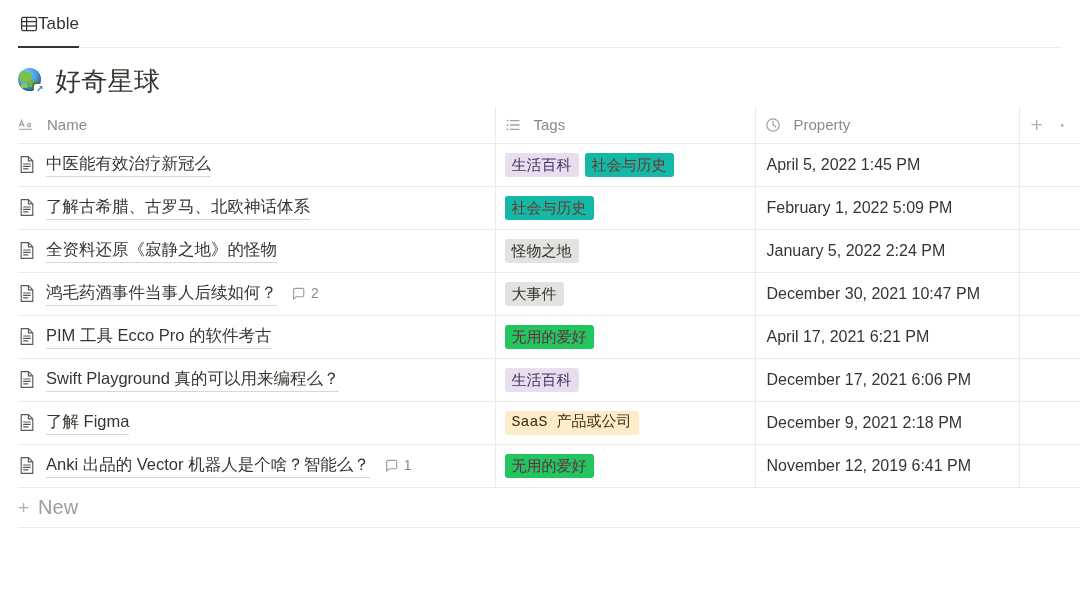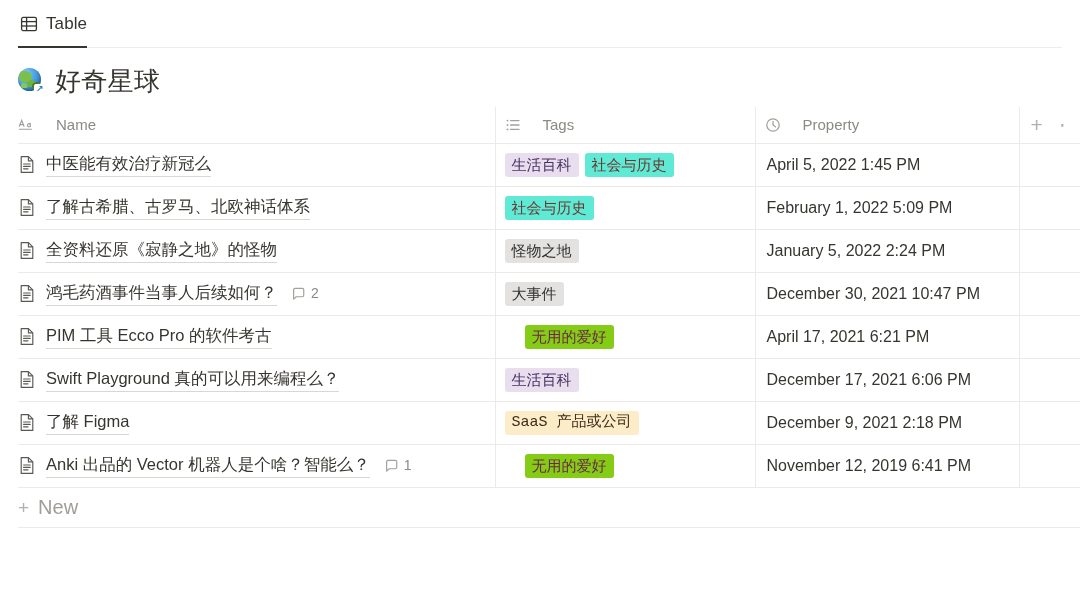--- a/index.html
+++ b/index.html
@@ -33,21 +33,20 @@
     left: 18px;
     right: 18px;
     bottom: 0;
     height: 1px;
     background: #eeedec;
   }
   .view-tab {
     position: relative;
     display: flex;
     align-items: center;
-    gap: 8px;
     height: 100%;
     padding: 0 6px 0 2px;
     cursor: pointer;
   }
   .view-tab-active-underline {
     position: absolute;
     left: 0;
     right: 6px;
     bottom: 0;
     height: 2px;
@@ -170,21 +169,21 @@
   
   .tbl th.c-tags-h, .tbl td.c-tags-d,
   .tbl th.c-prop-h, .tbl td.c-prop-d,
   .tbl th.c-extra-h, .tbl td.c-extra-d {
     border-left: 1px solid #eceae7;
   }
 
   .th-inner {
     display: flex;
     align-items: center;
-    gap: 22px;
+    gap: 13px;
     padding-left: 9px;
   }
   .th-inner.first { padding-left: 0; }
   .th-icon {
     display: inline-flex;
     align-items: center;
     justify-content: center;
     width: 16px;
     height: 16px;
     color: #a3a09b;
@@ -259,23 +258,23 @@
   }
   .tag {
     display: inline-block;
     font-size: 15px;
     line-height: 20px;
     padding: 2px 7px;
     border-radius: 3px;
     white-space: nowrap;
   }
   .tag-purple { background: #e8deee; color: #493064; }
-  .tag-pink   { background: #5eead4; color: #6e3630; }
+  .tag-pink   { background: #14b8a6; color: #6e3630; }
   .tag-gray   { background: #e3e2e0; color: #32302c; text-align: right; }
-  .tag-magenta{ background: #84cc16; color: #6b2947; margin-left: 20px; }
+  .tag-magenta{ background: #22c55e; color: #6b2947; }
   .tag-yellow { background: #fdecc8; color: #402c1b; font-family: Liberation Mono, monospace; }
 
   
   .prop-cell {
     padding-left: 11px;
     font-size: 16px;
     color: #37352f;
     white-space: nowrap;
     overflow: hidden;
   }

